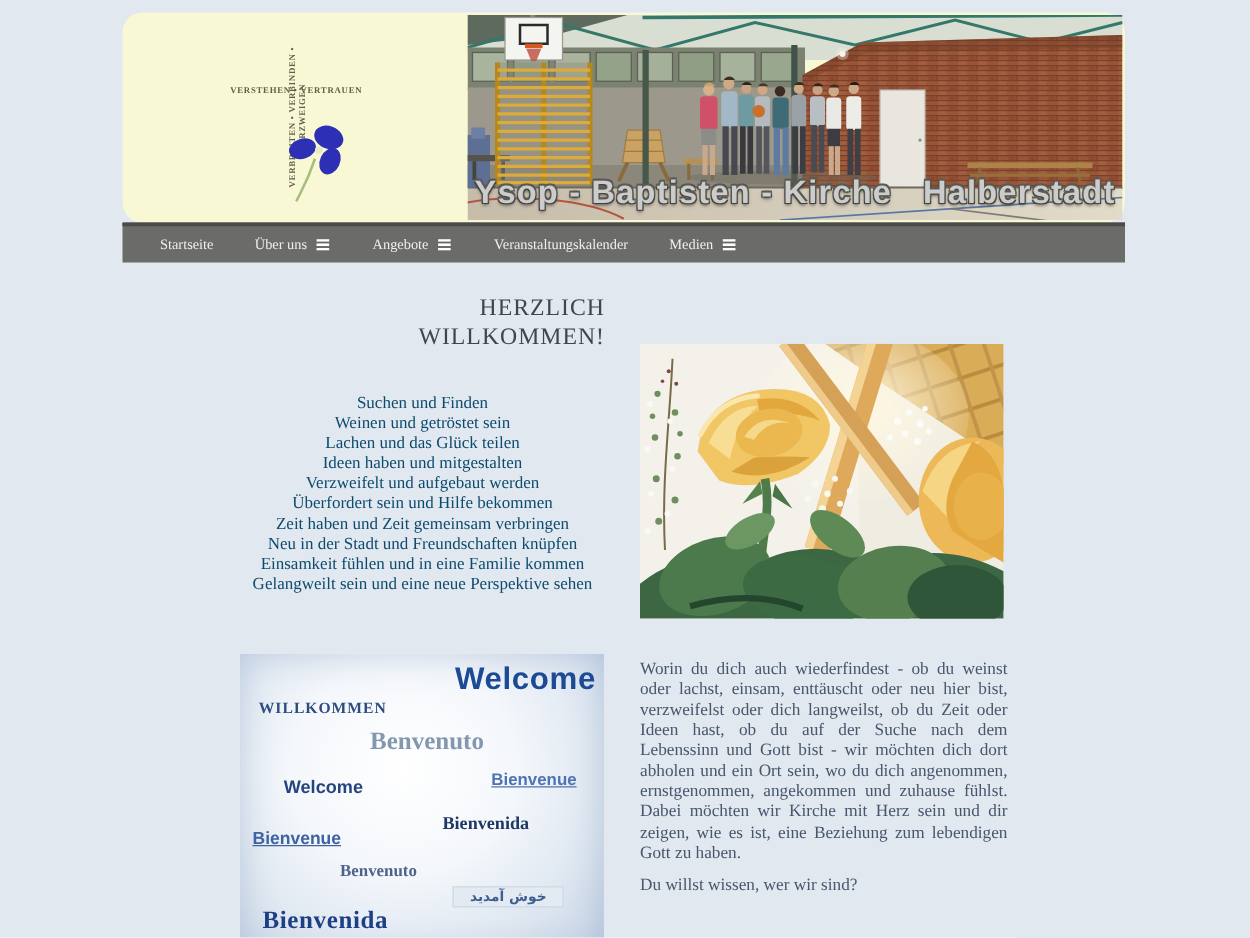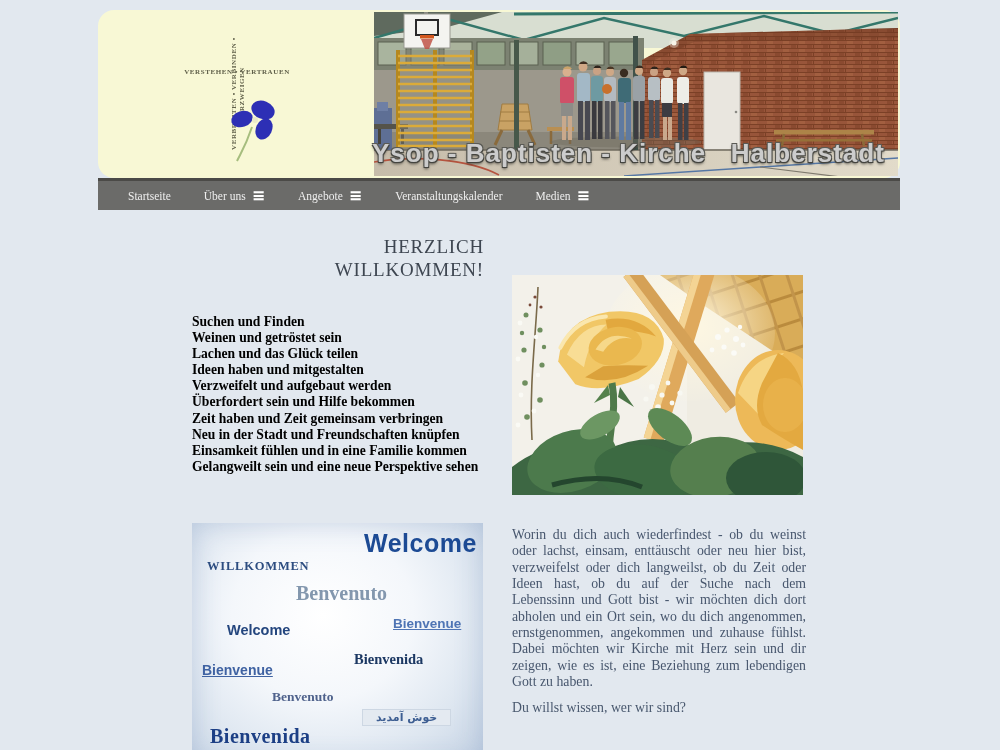--- a/index.html
+++ b/index.html
@@ -12,41 +12,41 @@
   .logo-pane{position:relative;width:274px;height:168px;}
   .logo-htext{position:absolute;left:39px;top:58px;width:200px;text-align:center;
               font-size:7px;letter-spacing:.6px;color:#60604a;font-weight:bold;}
   .logo-vtext{position:absolute;left:132px;top:6px;height:156px;
               writing-mode:vertical-rl;transform:rotate(180deg);
               font-size:7px;letter-spacing:.6px;color:#60604a;font-weight:bold;text-align:center;}
   .logo-flower{position:absolute;left:128px;top:85px;}
 
   .photo-pane{position:relative;width:528px;height:168px;padding:0;}
   .photo-pane svg{position:absolute;left:2px;top:2px;}
-  .photo-title{position:absolute;left:0;top:128px;width:100%;
+  .photo-title{position:absolute;left:0;top:128px;width:100%;text-align:center;
                font-family:"Liberation Sans","DejaVu Sans",sans-serif;
                font-size:26px;font-weight:700;letter-spacing:1px;color:#cccccc;white-space:pre;
                text-shadow:-1px -1px 0 #5a5a55,1px -1px 0 #5a5a55,-1px 1px 0 #44443f,
                             1px 1px 0 #44443f,0 2px 3px rgba(40,40,35,.8);}
 
   
   .main-nav{position:absolute;left:98px;top:178px;width:802px;height:32px;
             background:#6b6b69;border-top:3px solid #4b4a47;box-sizing:border-box;}
   .main-nav ul{list-style:none;margin:0;padding:0 16px 0 30px;height:29px;
                display:flex;align-items:center;gap:33px;}
   .nav-item{display:flex;align-items:center;color:#efefef;font-size:11.5px;cursor:pointer;}
   .nav-item .bars{margin-left:6px;font-size:16px;line-height:10px;font-weight:bold;color:#ffffff;
                   font-family:"DejaVu Sans",sans-serif;}
 
   
   .content{position:absolute;left:192px;top:210px;width:613px;height:540px;}
   .page-heading{position:absolute;left:0;top:26px;width:292px;margin:0;text-align:right;
                 font-size:19px;line-height:22.5px;font-weight:400;letter-spacing:.8px;color:#3e4651;}
-  .welcome-list{position:absolute;left:0;top:104px;width:292px;text-align:left;
-                font-size:13.6px;line-height:16.1px;color:#000000;font-weight:bold;}
+  .welcome-list{position:absolute;left:0;top:104px;width:292px;text-align:center;
+                font-size:13.6px;line-height:16.1px;color:#0c4a6e;}
   .roses-photo{position:absolute;left:320px;top:65px;width:291px;height:220px;overflow:hidden;}
   .intro-paragraph{position:absolute;left:320px;top:317px;width:294px;margin:0;
                    text-align:justify;font-size:13.8px;line-height:16.35px;color:#47566d;}
   .question-text{position:absolute;left:320px;top:490px;margin:0;font-size:13.8px;color:#49586e;}
 
   
   .welcome-image{position:absolute;left:0;top:313px;width:291px;height:242px;overflow:hidden;
      background:radial-gradient(ellipse at 45% 38%,#ffffff 0%,#f4f7fb 40%,#dde6f0 72%,#c3d1e3 100%);
      box-shadow:inset 0 0 28px rgba(100,130,175,.30);}
   .wi-word{position:absolute;font-family:"Liberation Sans","DejaVu Sans",sans-serif;font-weight:bold;}

